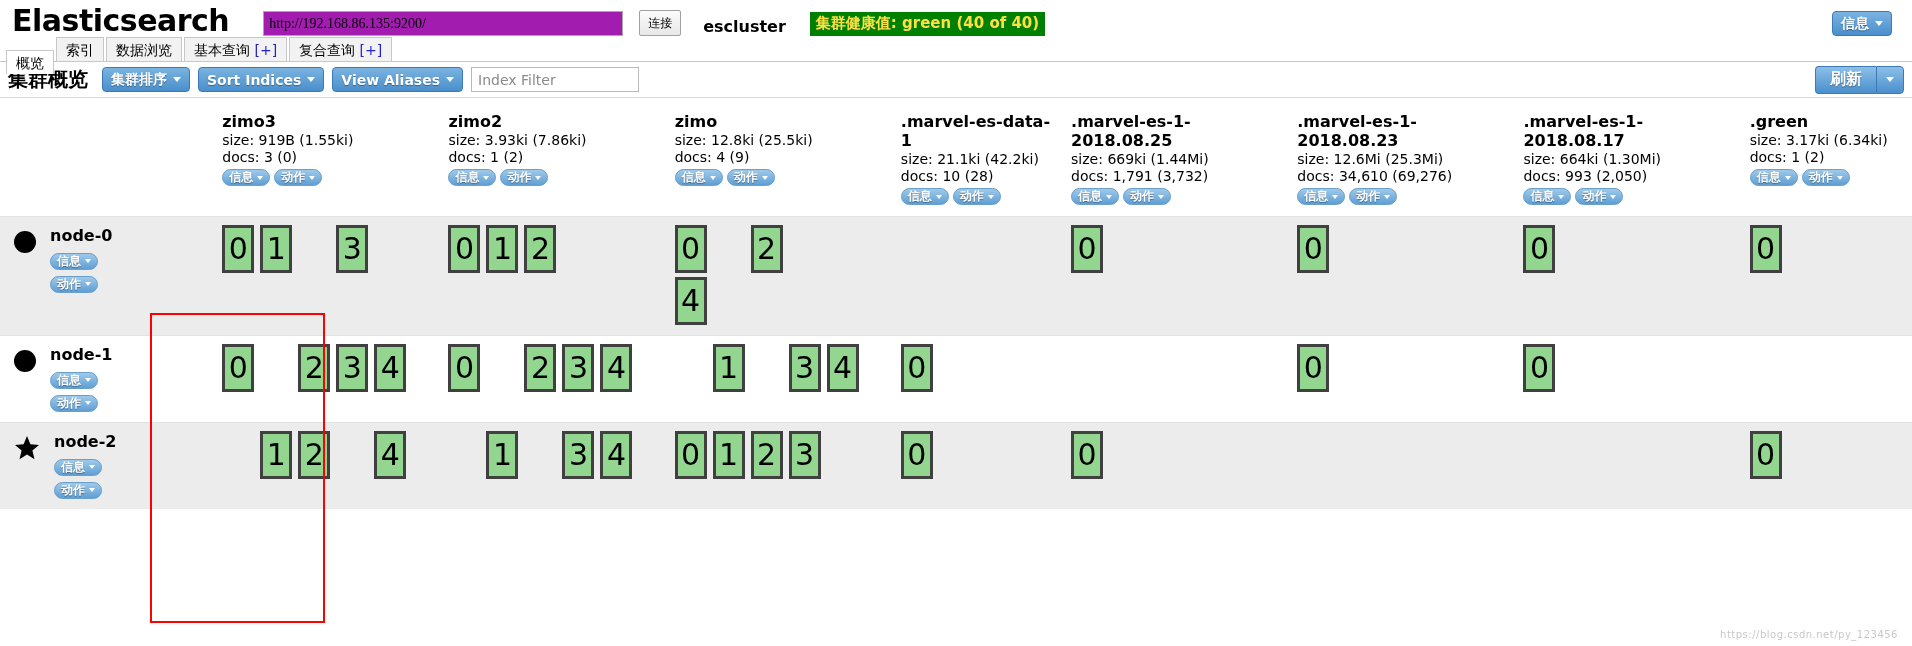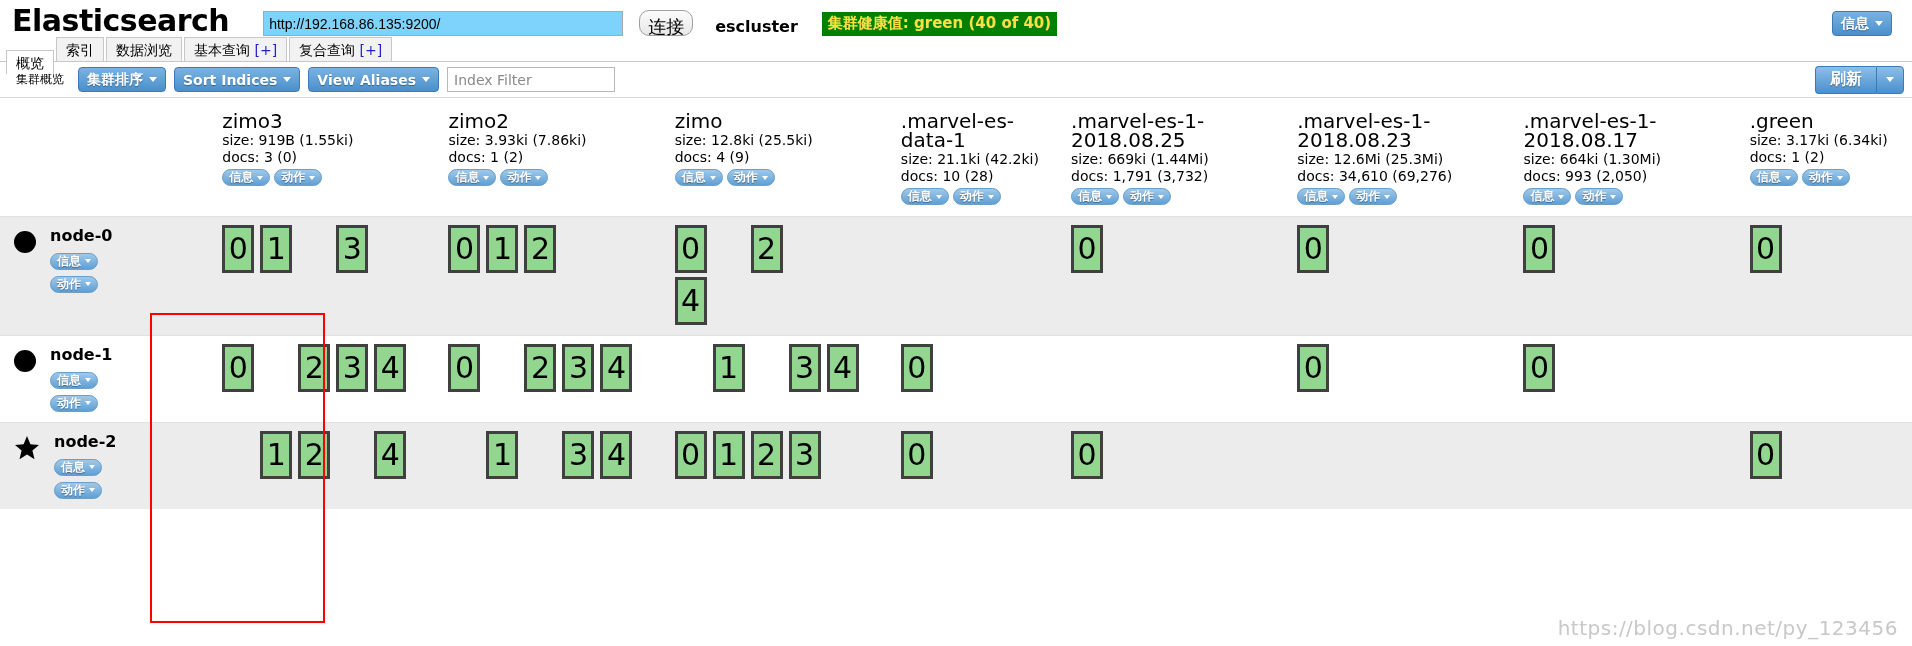--- a/index.html
+++ b/index.html
@@ -30,35 +30,35 @@
     font-weight: bold;
     letter-spacing: -0.5px;
     line-height: 30px;
     white-space: nowrap;
   }
   .url-input {
     width: 360px;
     height: 25px;
     padding: 2px 5px;
     border: 1px solid #a9a9a9;
-    background: #7dd3fc;
+    background: #a21caf;
     font-size: 14px;
-    font-family: Liberation Sans, sans-serif;
+    font-family: Liberation Serif, serif;
     color: #000;
     outline: none;
     margin-left: 18px;
   }
   .connect-btn {
     height: 26px;
     min-width: 42px;
     padding: 4px 8px;
     background: linear-gradient(#fbfbfb, #e8e8e8);
     border: 1px solid #a0a0a0;
-    border-radius: 10px;
-    font-size: 18px;
+    border-radius: 2px;
+    font-size: 12px;
     font-family: "DejaVu Sans", "Liberation Sans", sans-serif;
     cursor: pointer;
     color: #000;
   }
   .cluster-name {
     font-weight: bold;
     font-size: 16px;
     margin-left: 6px;
     white-space: nowrap;
   }
@@ -133,24 +133,24 @@
   .toolbar {
     display: flex;
     align-items: center;
     height: 36px;
     padding: 4px 8px 4px 8px;
     background: #ffffff;
     gap: 8px;
     border-bottom: 1px solid #d9d9d9;
   }
   .toolbar-title {
-    font-size: 12px;
-    font-weight: normal;
+    font-size: 20px;
+    font-weight: bold;
     margin-right: 6px;
-    margin-left: 8px;
+    margin-left: 0;
     white-space: nowrap;
   }
   .index-filter {
     width: 168px;
     height: 25px;
     border: 1px solid #b9b9b9;
     padding: 2px 6px;
     font-size: 14px;
     color: #000;
     font-family: "DejaVu Sans", "Liberation Sans", sans-serif;
@@ -200,22 +200,22 @@
 
   thead th {
     height: 118px;
     padding: 14px 6px 4px 8px !important;
     text-align: left;
     font-weight: normal;
     background: #ffffff;
     vertical-align: top;
   }
   .idx-name {
-    font-weight: normal;
-    font-size: 20px;
+    font-weight: bold;
+    font-size: 16px;
     line-height: 19px;
     word-wrap: break-word;
     margin-bottom: 1px;
   }
   .idx-meta {
     font-size: 14px;
     line-height: 17px;
     color: #000;
   }
   .idx-btns {
@@ -312,21 +312,21 @@
     top: 215px;
     width: 175px;
     height: 310px;
   }
 
   .watermark {
     position: absolute;
     right: 14px;
     bottom: 6px;
     color: #c8c8c8;
-    font-size: 20px;
+    font-size: 10px;
     font-family: "DejaVu Sans", "Liberation Sans", sans-serif;
     letter-spacing: 0.5px;
   }
 </style>
 </head>
 <body>
 
 <div class="header">
   <div class="brand">Elasticsearch</div>
   <input class="url-input" type="text" value="http://192.168.86.135:9200/" style="">

